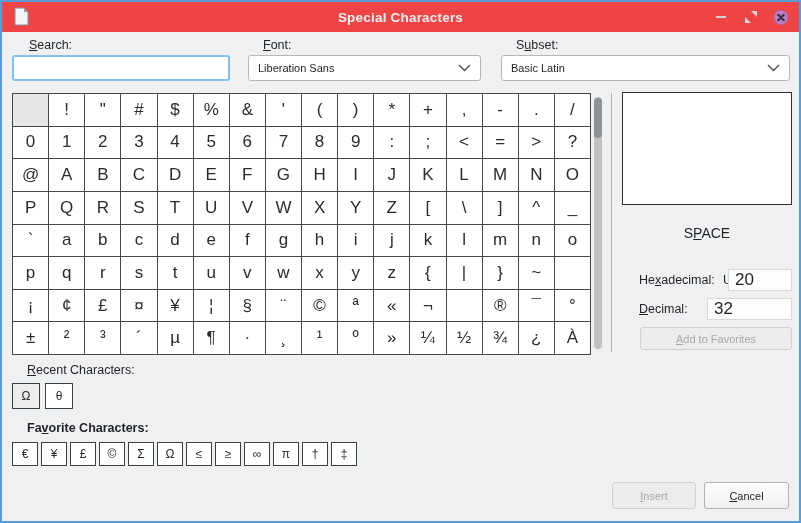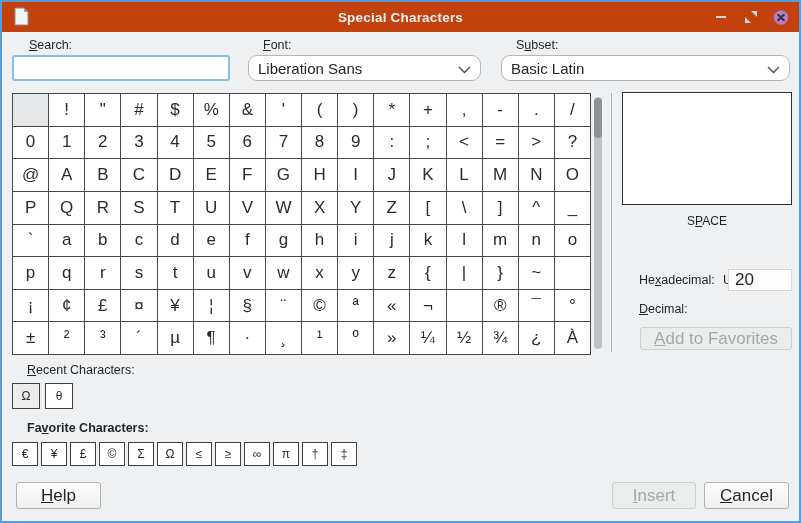--- a/index.html
+++ b/index.html
@@ -5,44 +5,44 @@
   * { margin:0; padding:0; box-sizing:border-box; }
   html,body { background:#cfd0d1; }
   body { font-family:"Liberation Sans", sans-serif; }
   .window{
     position:relative; width:801px; height:523px;
     background:#eff0f1; border:2px solid #5b9bd8; overflow:hidden;
   }
   
   .titlebar{
     position:absolute; left:0; top:0; right:0; height:30px;
-    background:#c2410c; display:flex; align-items:center;
+    background:#ef4444; display:flex; align-items:center;
   }
   .app-icon{ position:absolute; left:12px; top:5px; }
   .tb-title{
     position:absolute; left:0; right:0; text-align:center;
     color:#eef0f2; font-size:13.5px; font-weight:bold; letter-spacing:.2px;
   }
   .tb-btns{ position:absolute; right:10px; top:0; height:30px; display:flex; align-items:center; gap:14px; }
   .tb-btn{ width:16px; height:16px; display:flex; align-items:center; justify-content:center; cursor:default; }
   .min-glyph{ width:10px; height:2px; background:#cfd2d6; }
   
   .lbl{ position:absolute; font-size:12.5px; color:#1f2226; white-space:pre;margin-left:15px; }
   .u{ text-decoration:underline; }
   
   .search-input{
     position:absolute; left:10px; top:53px; width:218px; height:26px;
     background:#fff; border:2px solid #84c0e8; border-radius:3px;
     font-family:"Liberation Sans",sans-serif; font-size:12.5px; padding:0 6px; outline:none;
   }
   .select{
     position:absolute; top:53px; height:26px; background:#fff;
-    border:1px solid #b4b6b8; border-radius:9px;
+    border:1px solid #b4b6b8; border-radius:3px;
     display:flex; align-items:center; justify-content:space-between;
-    padding:0 9px; font-size:15px; color:#232629;
+    padding:0 9px; font-size:11px; color:#232629;
   }
   
   .grid{
     position:absolute; left:10px; top:91px;
     display:grid; grid-template-columns:repeat(16,36.125px); grid-auto-rows:32.625px;
     border-top:1px solid #474747; border-left:1px solid #474747;
     background:#fff;
   }
   .cell{
     border-right:1px solid #474747; border-bottom:1px solid #474747;
@@ -57,31 +57,31 @@
   .vscroll .thumb{
     position:absolute; left:0; top:1px; width:8px; height:40px;
     background:#8f9294; border-radius:4px;
   }
   .vsep{ position:absolute; left:609px; top:91px; width:1px; height:259px; background:#aeb0b2; }
   
   .preview{
     position:absolute; left:620px; top:90px; width:170px; height:113px;
     background:#fff; border:1px solid #2e3134;
   }
-  .char-name{ position:absolute; left:620px; top:212px; width:170px; text-align:center; font-size:12px; color:#1f2226; }
+  .char-name{ position:absolute; left:620px; top:223px; width:170px; text-align:center; font-size:14px; color:#1f2226; }
   .code-input{
     position:absolute; height:22px; background:#fdfdfd; border:1px solid #d8d8d8;
     font-family:"Liberation Sans",sans-serif; font-size:17px; color:#1f2226; padding:0 6px; outline:none;
   }
   
   .btn{
     position:absolute; height:27px;
     background:linear-gradient(#fdfdfd,#eff0f1);
     border:1px solid #b0b2b4; border-radius:3px;
-    font-size:17px; color:#232629;
+    font-size:11px; color:#232629;
     display:flex; align-items:center; justify-content:center; cursor:default;
   }
   .btn.disabled{
     background:#ebecec; border-color:#cfd0d1; color:#a6a8aa;
   }
   
   .minirow{ position:absolute; display:flex; }
   .mini{
     background:#fff; border:1px solid #3c3f41;
     display:flex; align-items:center; justify-content:center;
@@ -282,20 +282,21 @@
   <div class="vsep"></div>
 
   <div class="preview"></div>
   <div class="char-name"><span>S</span><span class="u">P</span><span>ACE</span></div>
 
   <label class="lbl" style="left:622px; top:271px;"><span>He</span><span class="u">x</span><span>adecimal:</span></label>
   <span class="lbl" style="left:706px; top:271px;">U+</span>
   <input class="code-input" style="left: 726px; top: 267px; width: 64px;" value="20">
 
   <label class="lbl" style="left:622px; top:300px;"><span></span><span class="u">D</span><span>ecimal:</span></label>
+  <input class="code-input" style="left: 705px; top: 296px; width: 85px;" value="32">
 
   <div class="btn disabled" style="left:638px; top:325px; width:152px; height:23px;">
       <span><span></span><span class="u">A</span><span>dd to Favorites</span></span>
     </div>
 
   <label class="lbl" style="left:10px; top:361px;"><span></span><span class="u">R</span><span>ecent Characters:</span></label>
   <div class="minirow recent-row" style="left:10px; top:381px;">
       <div class="mini">Ω</div>
       <div class="mini">θ</div>
     </div>
@@ -309,23 +310,20 @@
       <div class="mini">Σ</div>
       <div class="mini">Ω</div>
       <div class="mini">≤</div>
       <div class="mini">≥</div>
       <div class="mini">∞</div>
       <div class="mini">π</div>
       <div class="mini">†</div>
       <div class="mini">‡</div>
     </div>
 
-  <div class="btn" style="left:14px; top:480px; width:85px;">
-      <span><span></span><span class="u">H</span><span>elp</span></span>
-    </div>
   <div class="btn" style="left:702px; top:480px; width:85px;">
       <span><span></span><span class="u">C</span><span>ancel</span></span>
     </div>
   <div class="btn disabled" style="left:610px; top:480px; width:84px;">
       <span><span></span><span class="u">I</span><span>nsert</span></span>
     </div>
 
 </div>
 
 </body></html>

